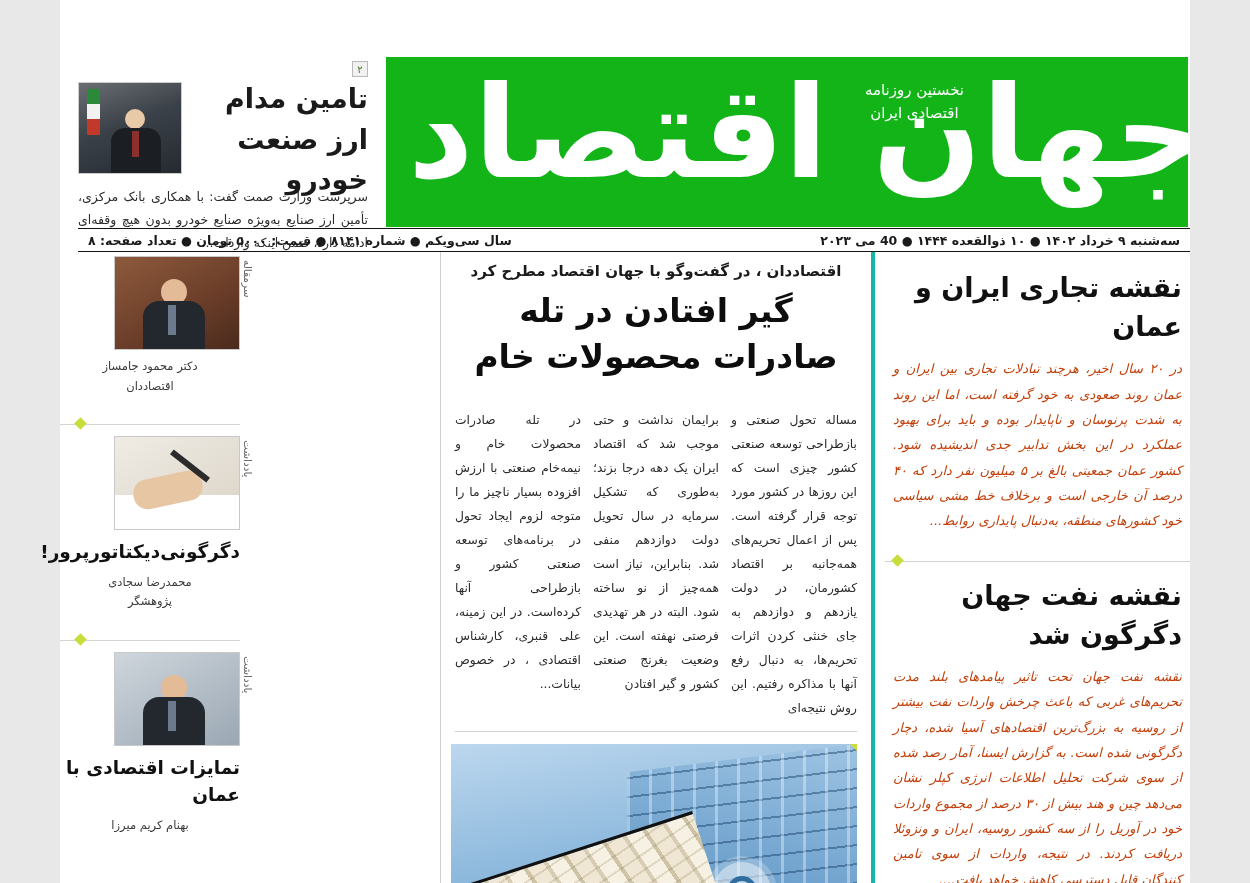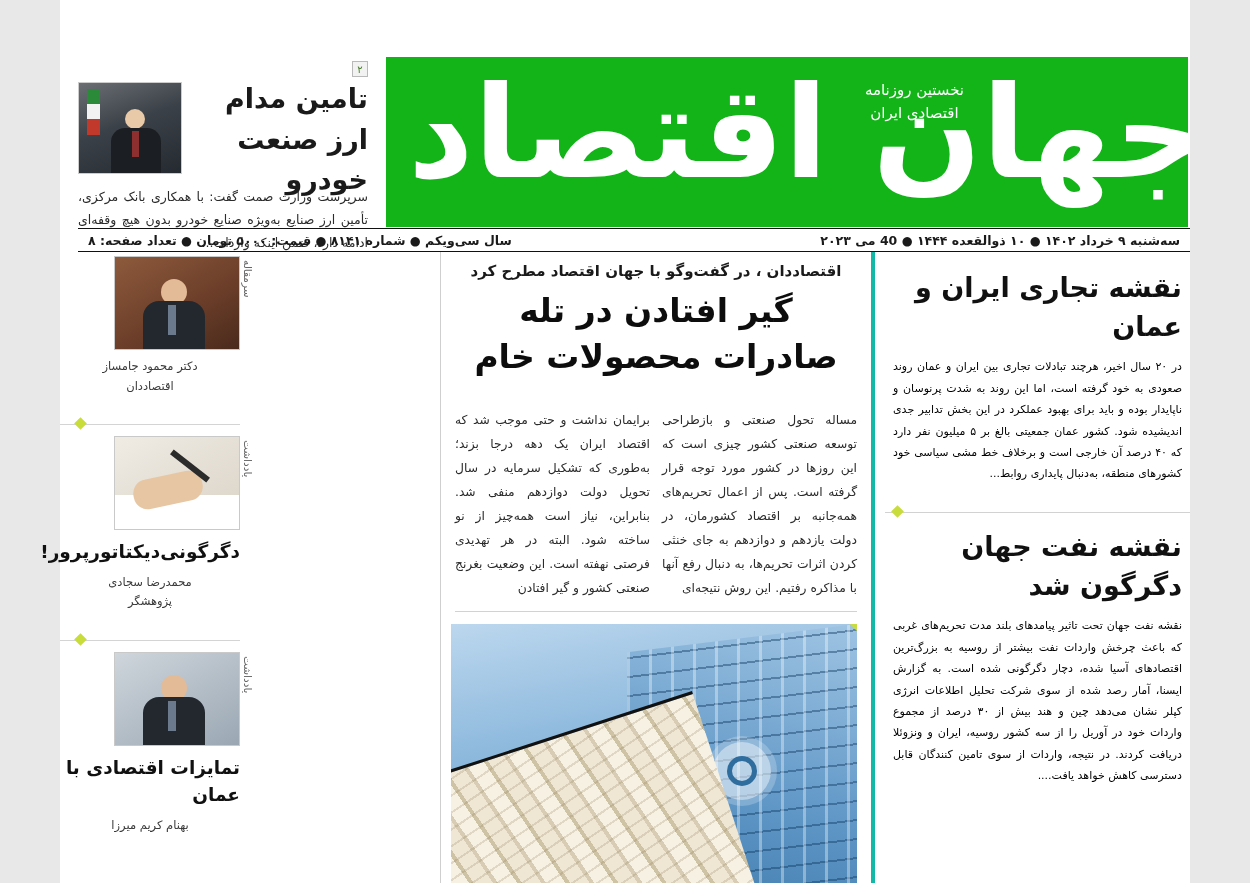--- a/index.html
+++ b/index.html
@@ -112,22 +112,22 @@
     position: absolute; top: 0; left: 60px; width: 180px; height: 631px;
   }
   
   .r-art { padding: 0 8px 12px 8px; }
   .r-art h2 {
     margin: 6px 0 10px 0;
     font-size: 27px; line-height: 1.45; font-weight: bold;
     text-align: right; color: #111;
   }
   .r-art p {
-    margin: 0; font-size: 11px; line-height: 1.95;
-    text-align: justify; color: #000000;
+    margin: 0; font-size: 13px; line-height: 1.95;
+    text-align: justify; color: #c2410c; font-style: italic;
   }
   .rule-diamond {
     position: relative; height: 18px; margin: 6px 0 2px 0;
   }
   .rule-diamond:before {
     content: ""; position: absolute; top: 9px; right: 0; width: 100%;
     height: 1px; background: #d2d2d2;
   }
   .rule-diamond:after {
     content: ""; position: absolute; top: 4px; left: 8px;
@@ -285,20 +285,21 @@
 
     </div>
 
     <div class="col-mid">
       <div class="mid-kicker">اقتصاددان ، در گفت‌وگو با جهان اقتصاد مطرح کرد</div>
       <div class="mid-head">گیر افتادن در تله صادرات محصولات خام</div>
 
       <div class="mid-cols">
         <p>مساله تحول صنعتی و بازطراحی توسعه صنعتی کشور چیزی است که این روزها در کشور مورد توجه قرار گرفته است. پس از اعمال تحریم‌های همه‌جانبه بر اقتصاد کشورمان، در دولت یازدهم و دوازدهم به جای خنثی کردن اثرات تحریم‌ها، به دنبال رفع آنها با مذاکره رفتیم. این روش نتیجه‌ای</p>
         <p>برایمان نداشت و حتی موجب شد که اقتصاد ایران یک دهه درجا بزند؛ به‌طوری که تشکیل سرمایه در سال تحویل دولت دوازدهم منفی شد. بنابراین، نیاز است همه‌چیز از نو ساخته شود. البته در هر تهدیدی فرصتی نهفته است. این وضعیت بغرنج صنعتی کشور و گیر افتادن</p>
+        <p>در تله صادرات محصولات خام و نیمه‌خام صنعتی با ارزش افزوده بسیار ناچیز ما را متوجه لزوم ایجاد تحول در برنامه‌های توسعه صنعتی کشور و بازطراحی آنها کرده‌است. در این زمینه، علی قنبری، کارشناس اقتصادی ، در خصوص بیانات...</p>
       </div>
 
       <div class="photo-wrap">
         <div class="sky"></div>
         <div class="bldg"></div>
         <div class="bldg-logo"></div>
         <div class="money"></div>
 
         <div class="photo-diamond" style="top:-5px; right:-5px;"></div>
 

